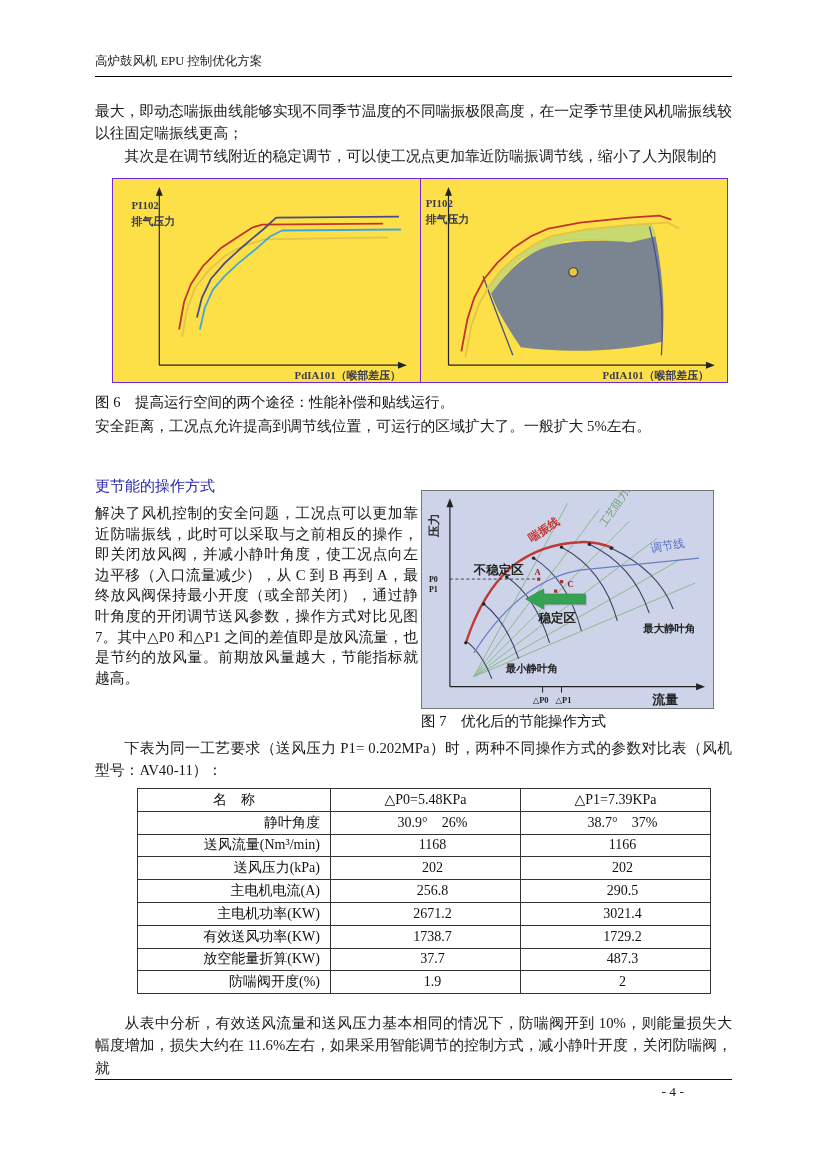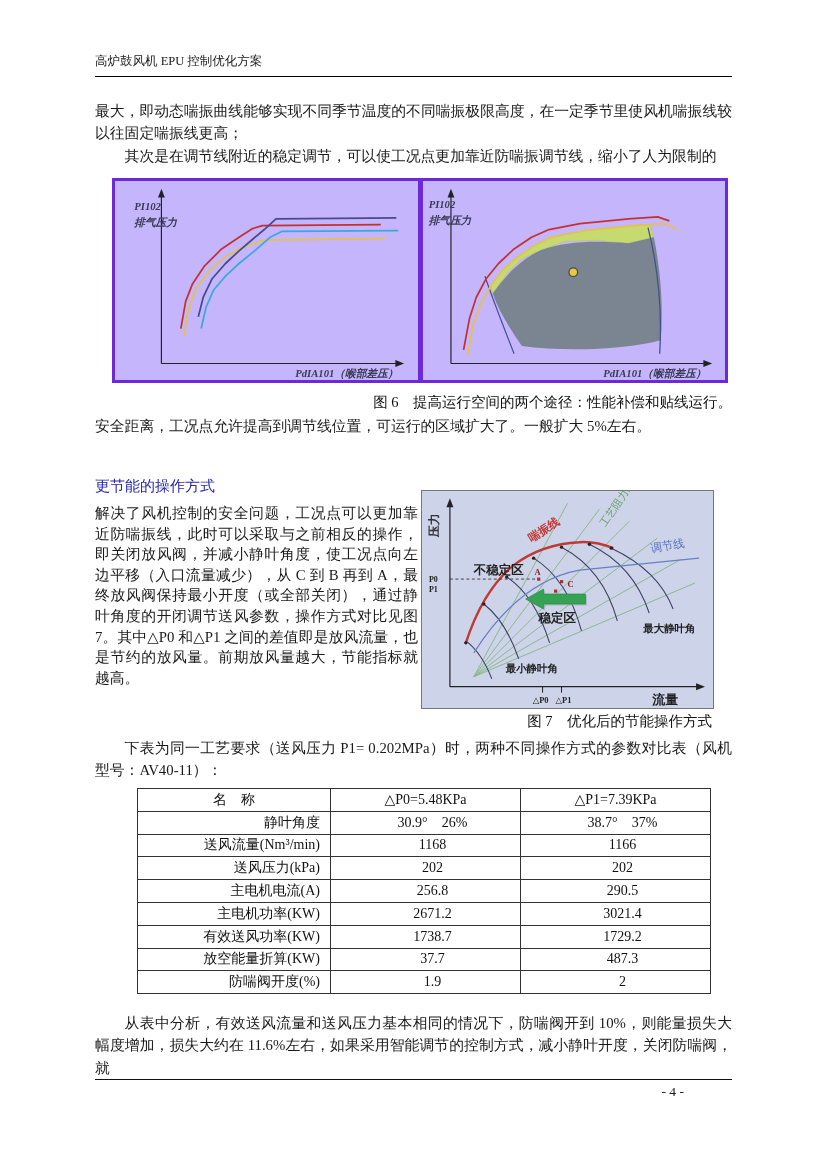--- a/index.html
+++ b/index.html
@@ -10,23 +10,23 @@
     border-right:1px solid #d8d8d8; border-bottom:1px solid #c8c8c8;
   }
   .abs { position:absolute; }
   .para { font-size:14.8px; line-height:22.4px; text-align:justify; }
   .indent { text-indent:2em; }
   .doc-header {
     left:95px; top:53px; width:637px; font-size:12.5px;
     padding-bottom:6px; border-bottom:1.4px solid #000;
   }
   .fig6-wrap { left:112px; top:178px; width:616px; height:205px; display:flex; }
-  .fig6-box { flex:1; border:3px solid #6d28d9; background:#c4b5fd;font-style:italic; }
+  .fig6-box { flex:1; border:1px solid #6d28d9; background:#fde047; }
   .fig6-box + .fig6-box { margin-left:-1px; }
-  .fig-caption { text-align:right; font-size:14.5px; color:#111; }
+  .fig-caption { text-align:left; font-size:14.5px; color:#111; }
   .cap6 { left:95px; top:393px; width:637px; }
   .cap7 { left:421px; top:712px; width:291px; }
   .p2 { left:95px; top:415px; width:637px; }
   .section-heading {
     left:95px; top:477px; width:400px;
     font-family:"Liberation Sans","DejaVu Sans",sans-serif;
     font-size:15px; font-weight:normal; color:#2727a8;
   }
   .p3 { left:95px; top:503px; width:323px; line-height:20.6px; }
   .fig7-box { left:421px; top:490px; width:291px; height:217px; border:1px solid #777; background:#cdd3e8; }

